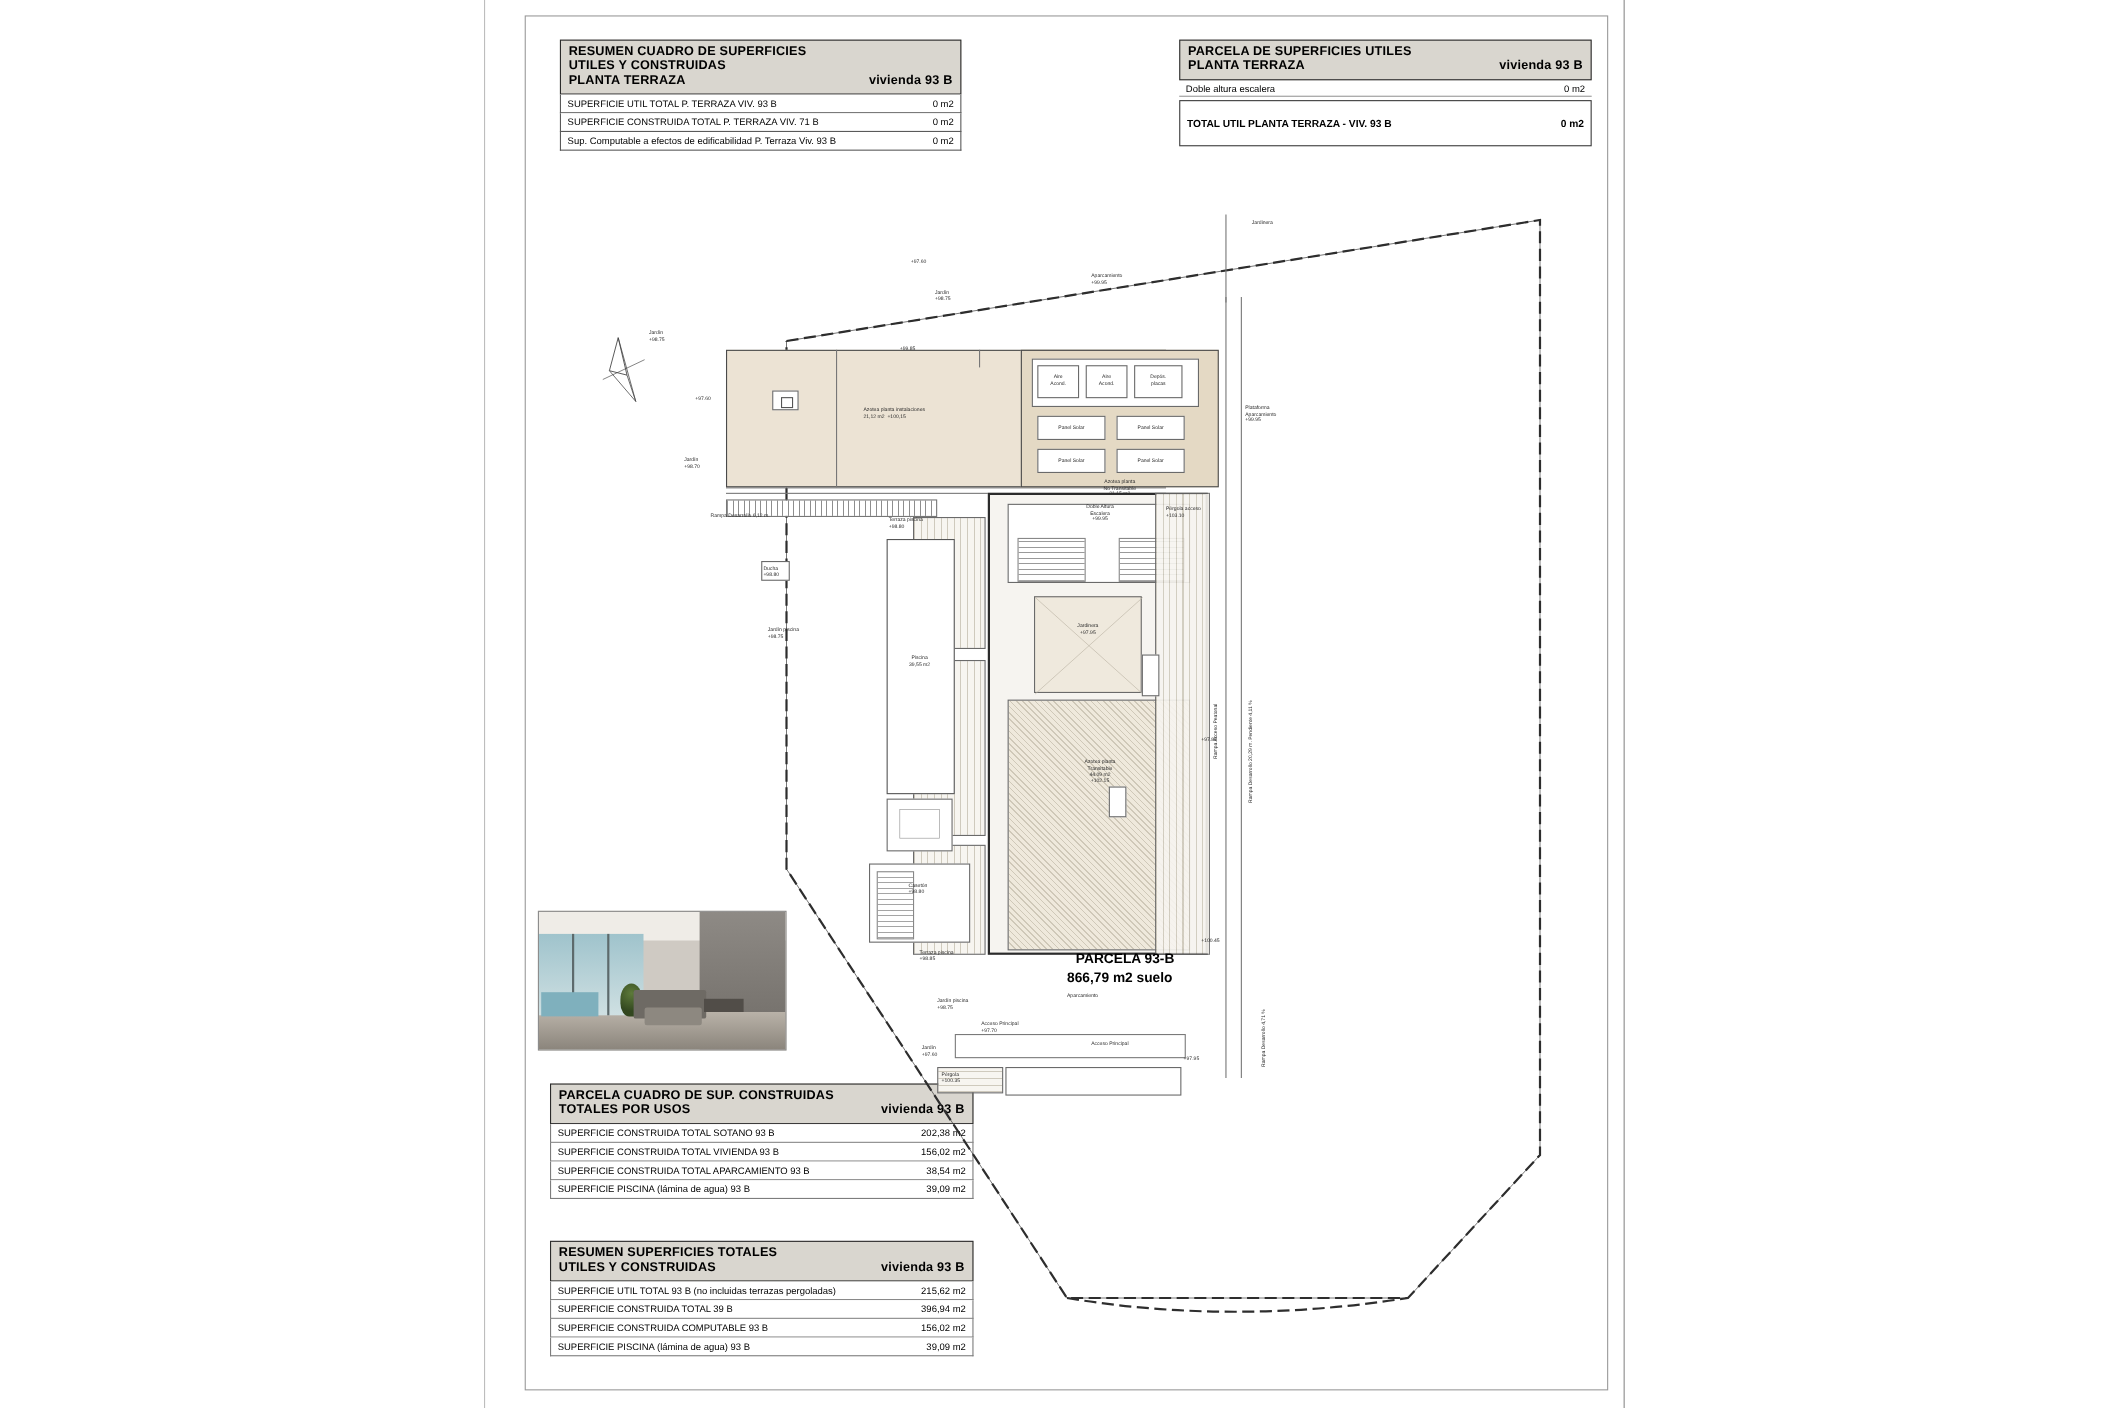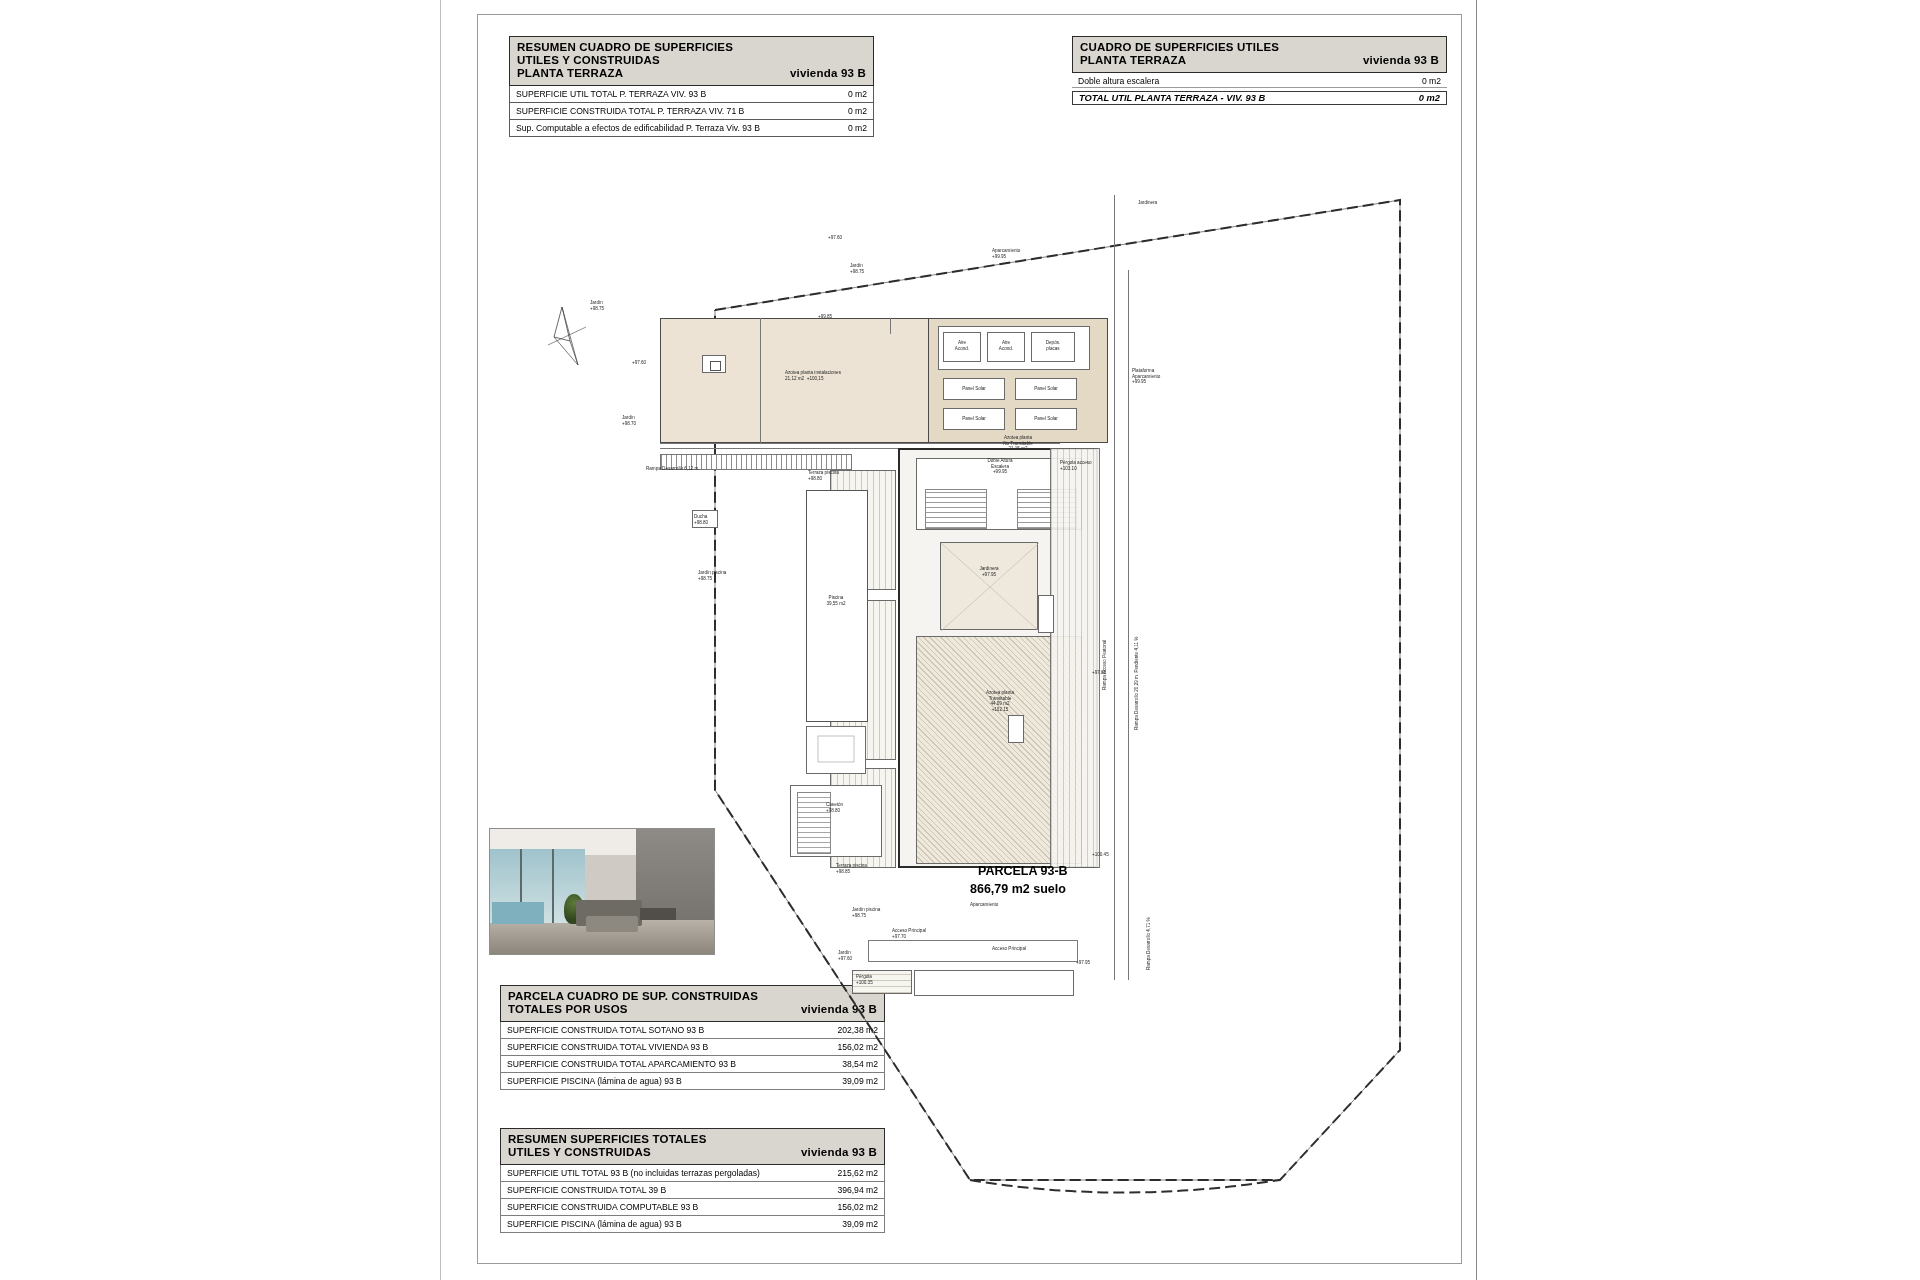--- a/index.html
+++ b/index.html
@@ -44,21 +44,21 @@
   
   #tbl-terraza{left:509px;top:36px;width:365px;}
   #tbl-utiles{left:1072px;top:36px;width:375px;}
   #tbl-usos{left:500px;top:985px;width:385px;}
   #tbl-totales{left:500px;top:1128px;width:385px;}
 
   #tbl-utiles .row0{border:none;display:flex;justify-content:space-between;
     font-size:8.6px;padding:3px 6px 1px 6px;border-bottom:1px solid #9a9a9a;}
   #tbl-utiles .rowtot{
     display:flex;justify-content:space-between;font-size:9.3px;font-weight:bold;
-    border:1px solid #3a3a3a;margin-top:3px;padding:1px 6px;box-sizing:border-box;font-style:italic;}
+    border:1px solid #3a3a3a;margin-top:3px;padding:15px 6px;box-sizing:border-box;}
 
   
   #render{
     position:absolute;left:489px;top:828px;width:224px;height:125px;
     border:1px solid #8d8d8d;overflow:hidden;background:#cfcac3;
   }
   .r-wall{position:absolute;right:0;top:0;width:78px;height:100%;
     background:linear-gradient(180deg,#8e8a85,#6f6b66);}
   .r-ceil{position:absolute;left:0;top:0;width:100%;height:26px;background:#efece7;}
   .r-floor{position:absolute;left:0;bottom:0;width:100%;height:34px;
@@ -125,21 +125,21 @@
       <span class="val">0 m2</span>
     </div>
     <div class="row">
       <span class="lab">Sup. Computable a efectos de edificabilidad  P. Terraza Viv. 93 B</span>
       <span class="val">0 m2</span>
     </div>
   </div>
 
   <div class="tbl" id="tbl-utiles">
     <div class="hdr">
-      <span class="l1">CUADRO DE SUPERFICIES UTILES</span>
+      <span class="l1">PARCELA DE SUPERFICIES UTILES</span>
       <span class="l2">
         <span>PLANTA TERRAZA</span>
         <span class="viv">vivienda 93 B</span>
       </span>
     </div>
     <div class="row0">
       <span>Doble altura escalera</span>
       <span>0 m2</span>
     </div>
     <div class="rowtot">

